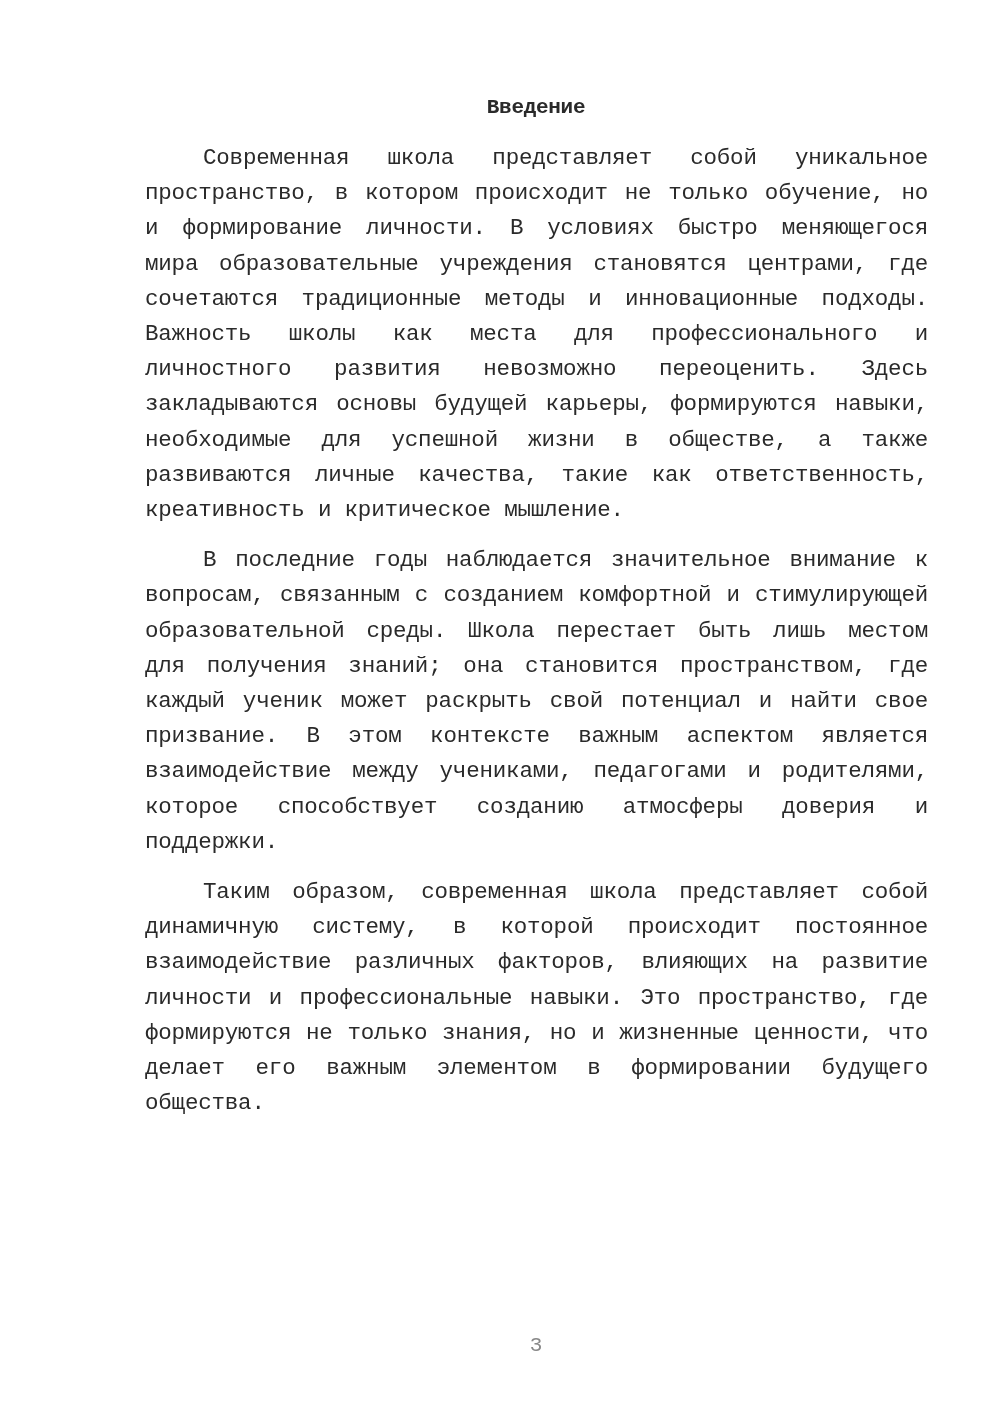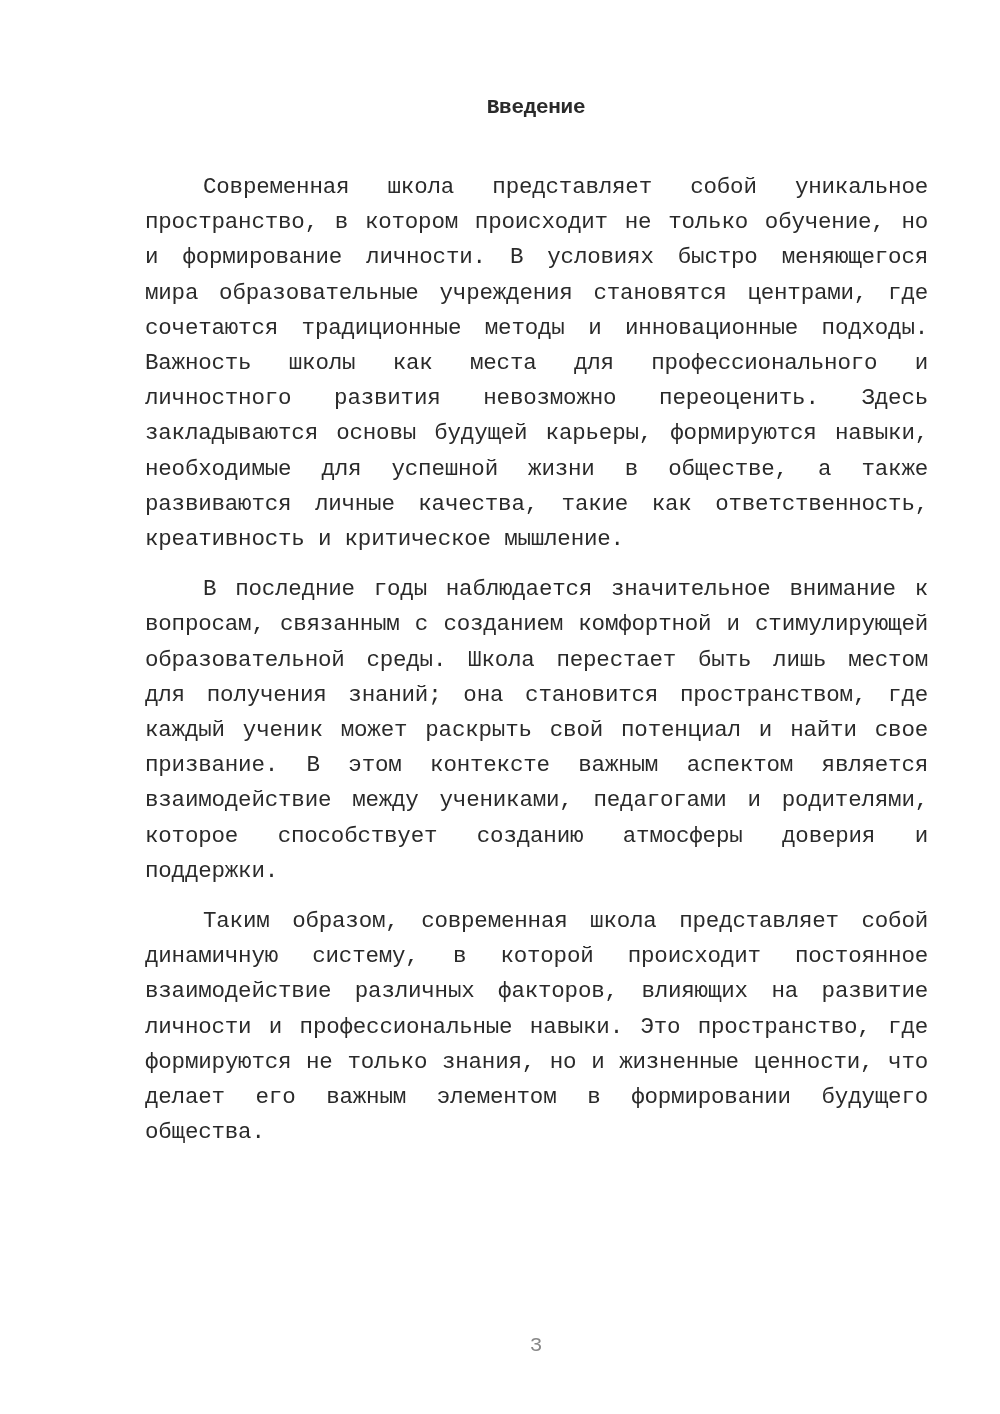--- a/index.html
+++ b/index.html
@@ -7,21 +7,21 @@
   .page {
     position: absolute; left: 0; top: 0; width: 1000px; height: 1144px;
     background: #ffffff; color: #2a2a2a;
     font-family: Liberation Mono, monospace;
   }
   .title {
     position: absolute; top: 96px; left: 0; width: 1072px;
     text-align: center; font-weight: bold; font-size: 21px; letter-spacing: -0.3px;
   }
   .body {
-    position: absolute; left: 145px; top: 141px; width: 783px; margin-top: 29px;
+    position: absolute; left: 145px; top: 141px; width: 783px;
   }
   .para {
     margin: 0; font-size: 22.5px; line-height: 35.2px;
     text-align: justify; text-indent: 58px; letter-spacing: -0.2px;
   }
   .para + .para { margin-top: 15px; }
   .pagenum {
     position: absolute; top: 1334px; left: 0; width: 1072px;
     text-align: center; font-size: 21px; color: #888888;
   }

